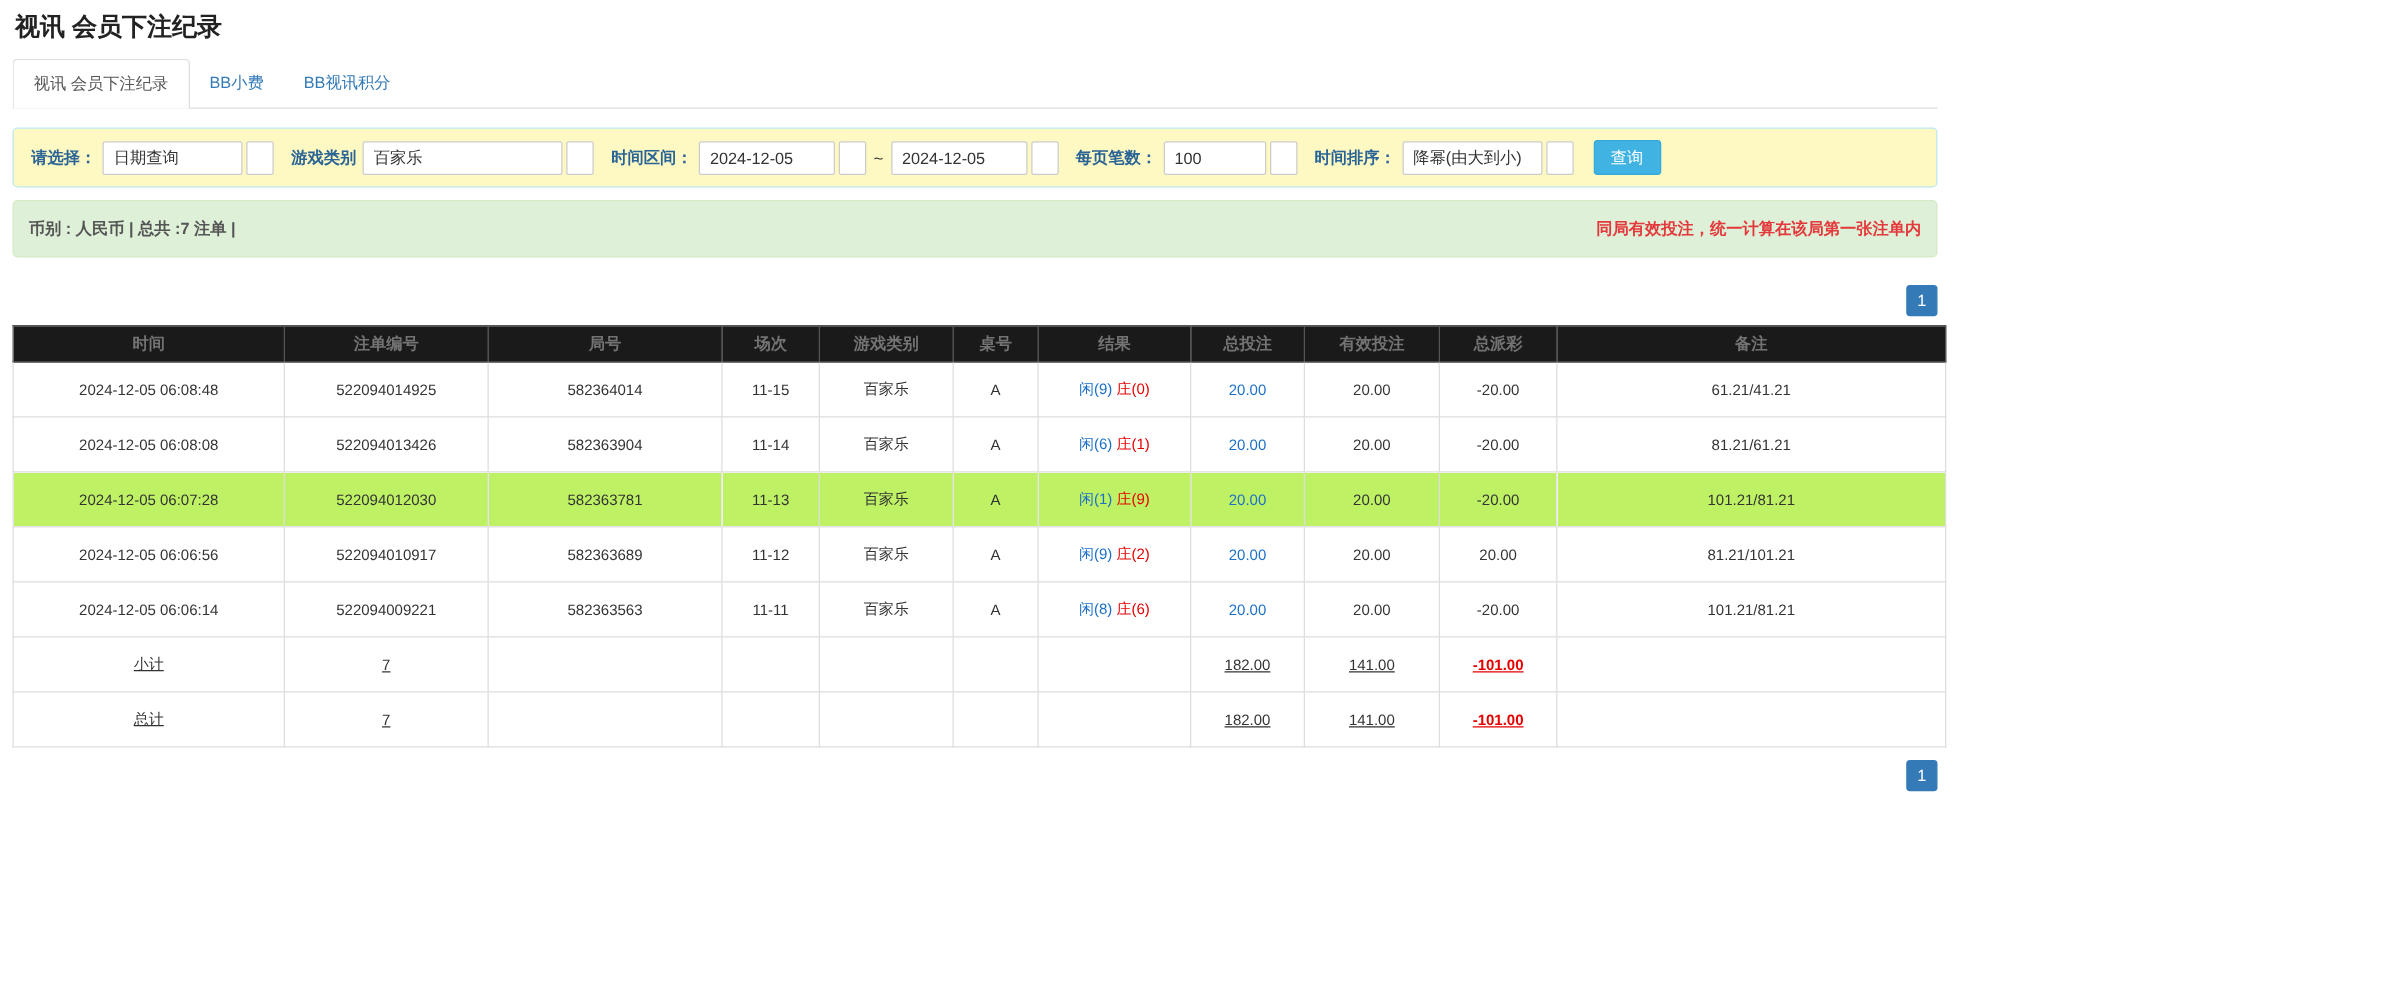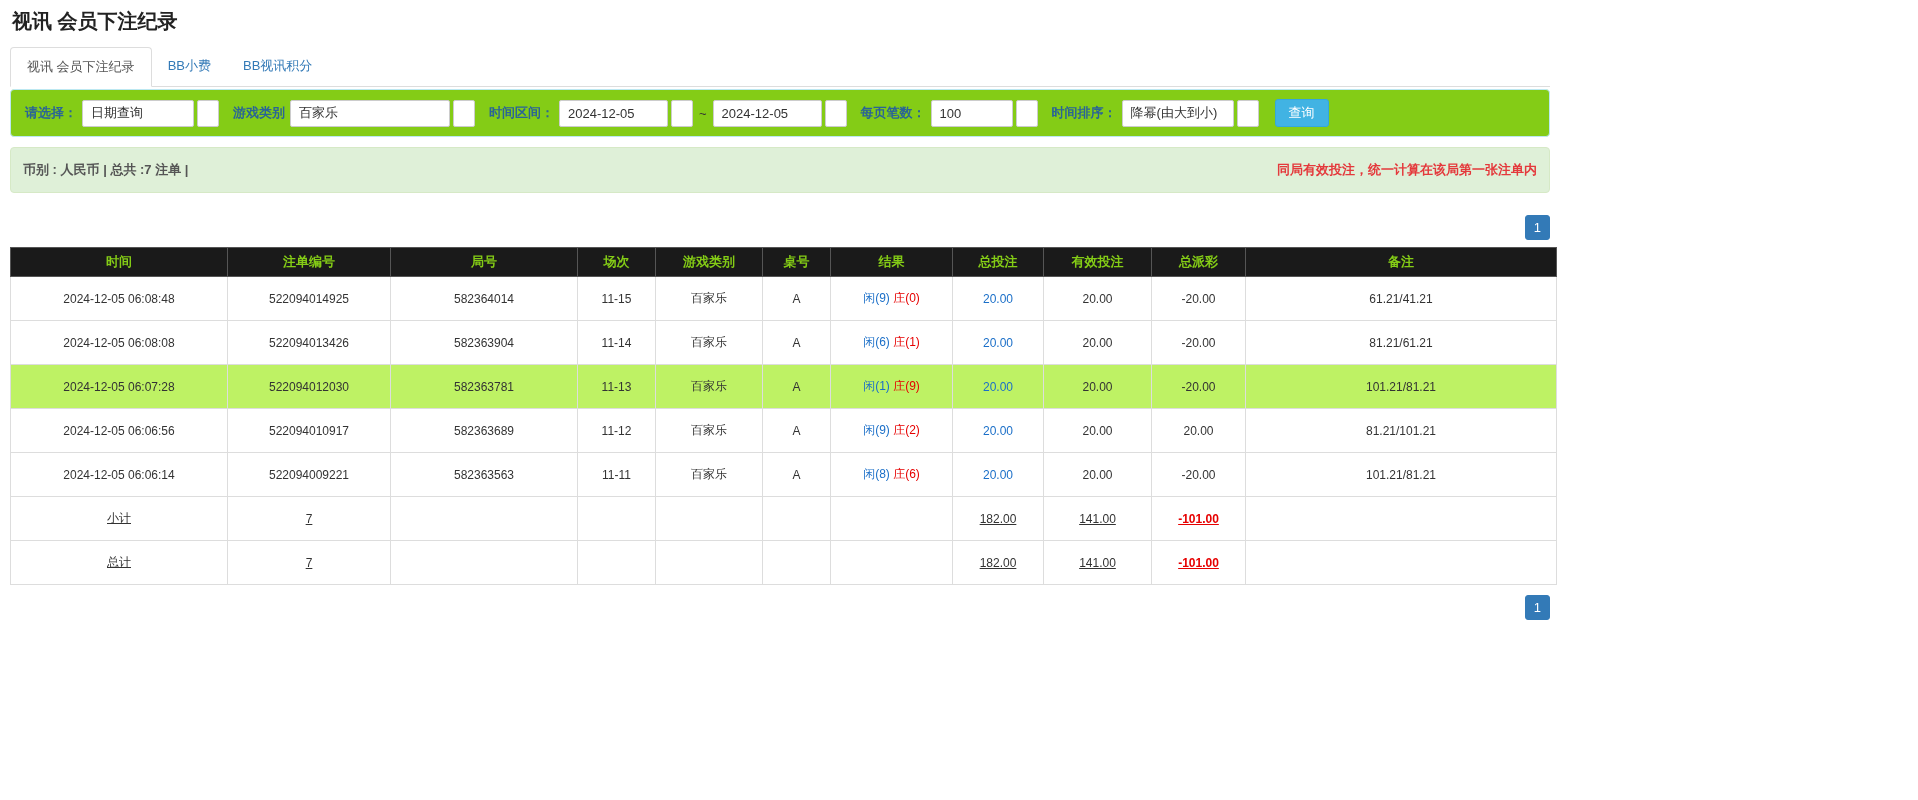--- a/index.html
+++ b/index.html
@@ -20,21 +20,21 @@
     margin-bottom: -1px; cursor: pointer; white-space: nowrap;
   }
   .tab.active {
     background: #fff; color: #555;
     border: 1px solid #ddd; border-bottom: 1px solid #fff;
     border-radius: 4px 4px 0 0;
   }
 
   
   .filterbar {
-    margin-top: 2px; background: #84cc16; border: 1px solid #bce8f1;
+    margin-top: 15px; background: #fef9c3; border: 1px solid #bce8f1;
     border-radius: 4px; padding: 9px 12px;
     display: flex; align-items: center; font-size: 13px;
   }
   .flabel { color: #2a6496; font-weight: bold; margin: 0 5px 0 14px; white-space: nowrap; }
   .flabel.first { margin-left: 2px; }
   .finput {
     height: 27px; border: 1px solid #ccc; border-radius: 2px;
     padding: 0 8px; font-size: 13px; color: #333; background: #fff; outline: none;
   }
   .w110 { width: 112px; } .w160 { width: 160px; } .w135 { width: 109px; }
@@ -66,21 +66,21 @@
   .pager.bottom { margin-top: 10px; padding-bottom: 4px; }
   .pagebtn {
     display: inline-block; min-width: 12px; padding: 4px 8px;
     background: #337ab7; border: 1px solid #337ab7; color: #fff;
     font-size: 13px; border-radius: 3px; text-align: center; cursor: pointer;
   }
 
   
   table.grid { width: 100%; border-collapse: collapse; table-layout: fixed; }
   table.grid th {
-    background: #1a1a1a; color: #84cc16; font-weight: bold; font-size: 13px;
+    background: #1a1a1a; color: #737373; font-weight: bold; font-size: 13px;
     height: 29px; border: 1px solid #555; text-align: center; padding: 0 4px;
   }
   table.grid td {
     border: 1px solid #ddd; text-align: center; height: 44px;
     font-size: 12px; color: #333; padding: 0 4px; background: #fff;
     overflow: hidden; white-space: nowrap;
   }
   tbody tr.hl td { background: #bef264; }
   .player { color: #1b6fc8; }
   .banker { color: #e60000; }

